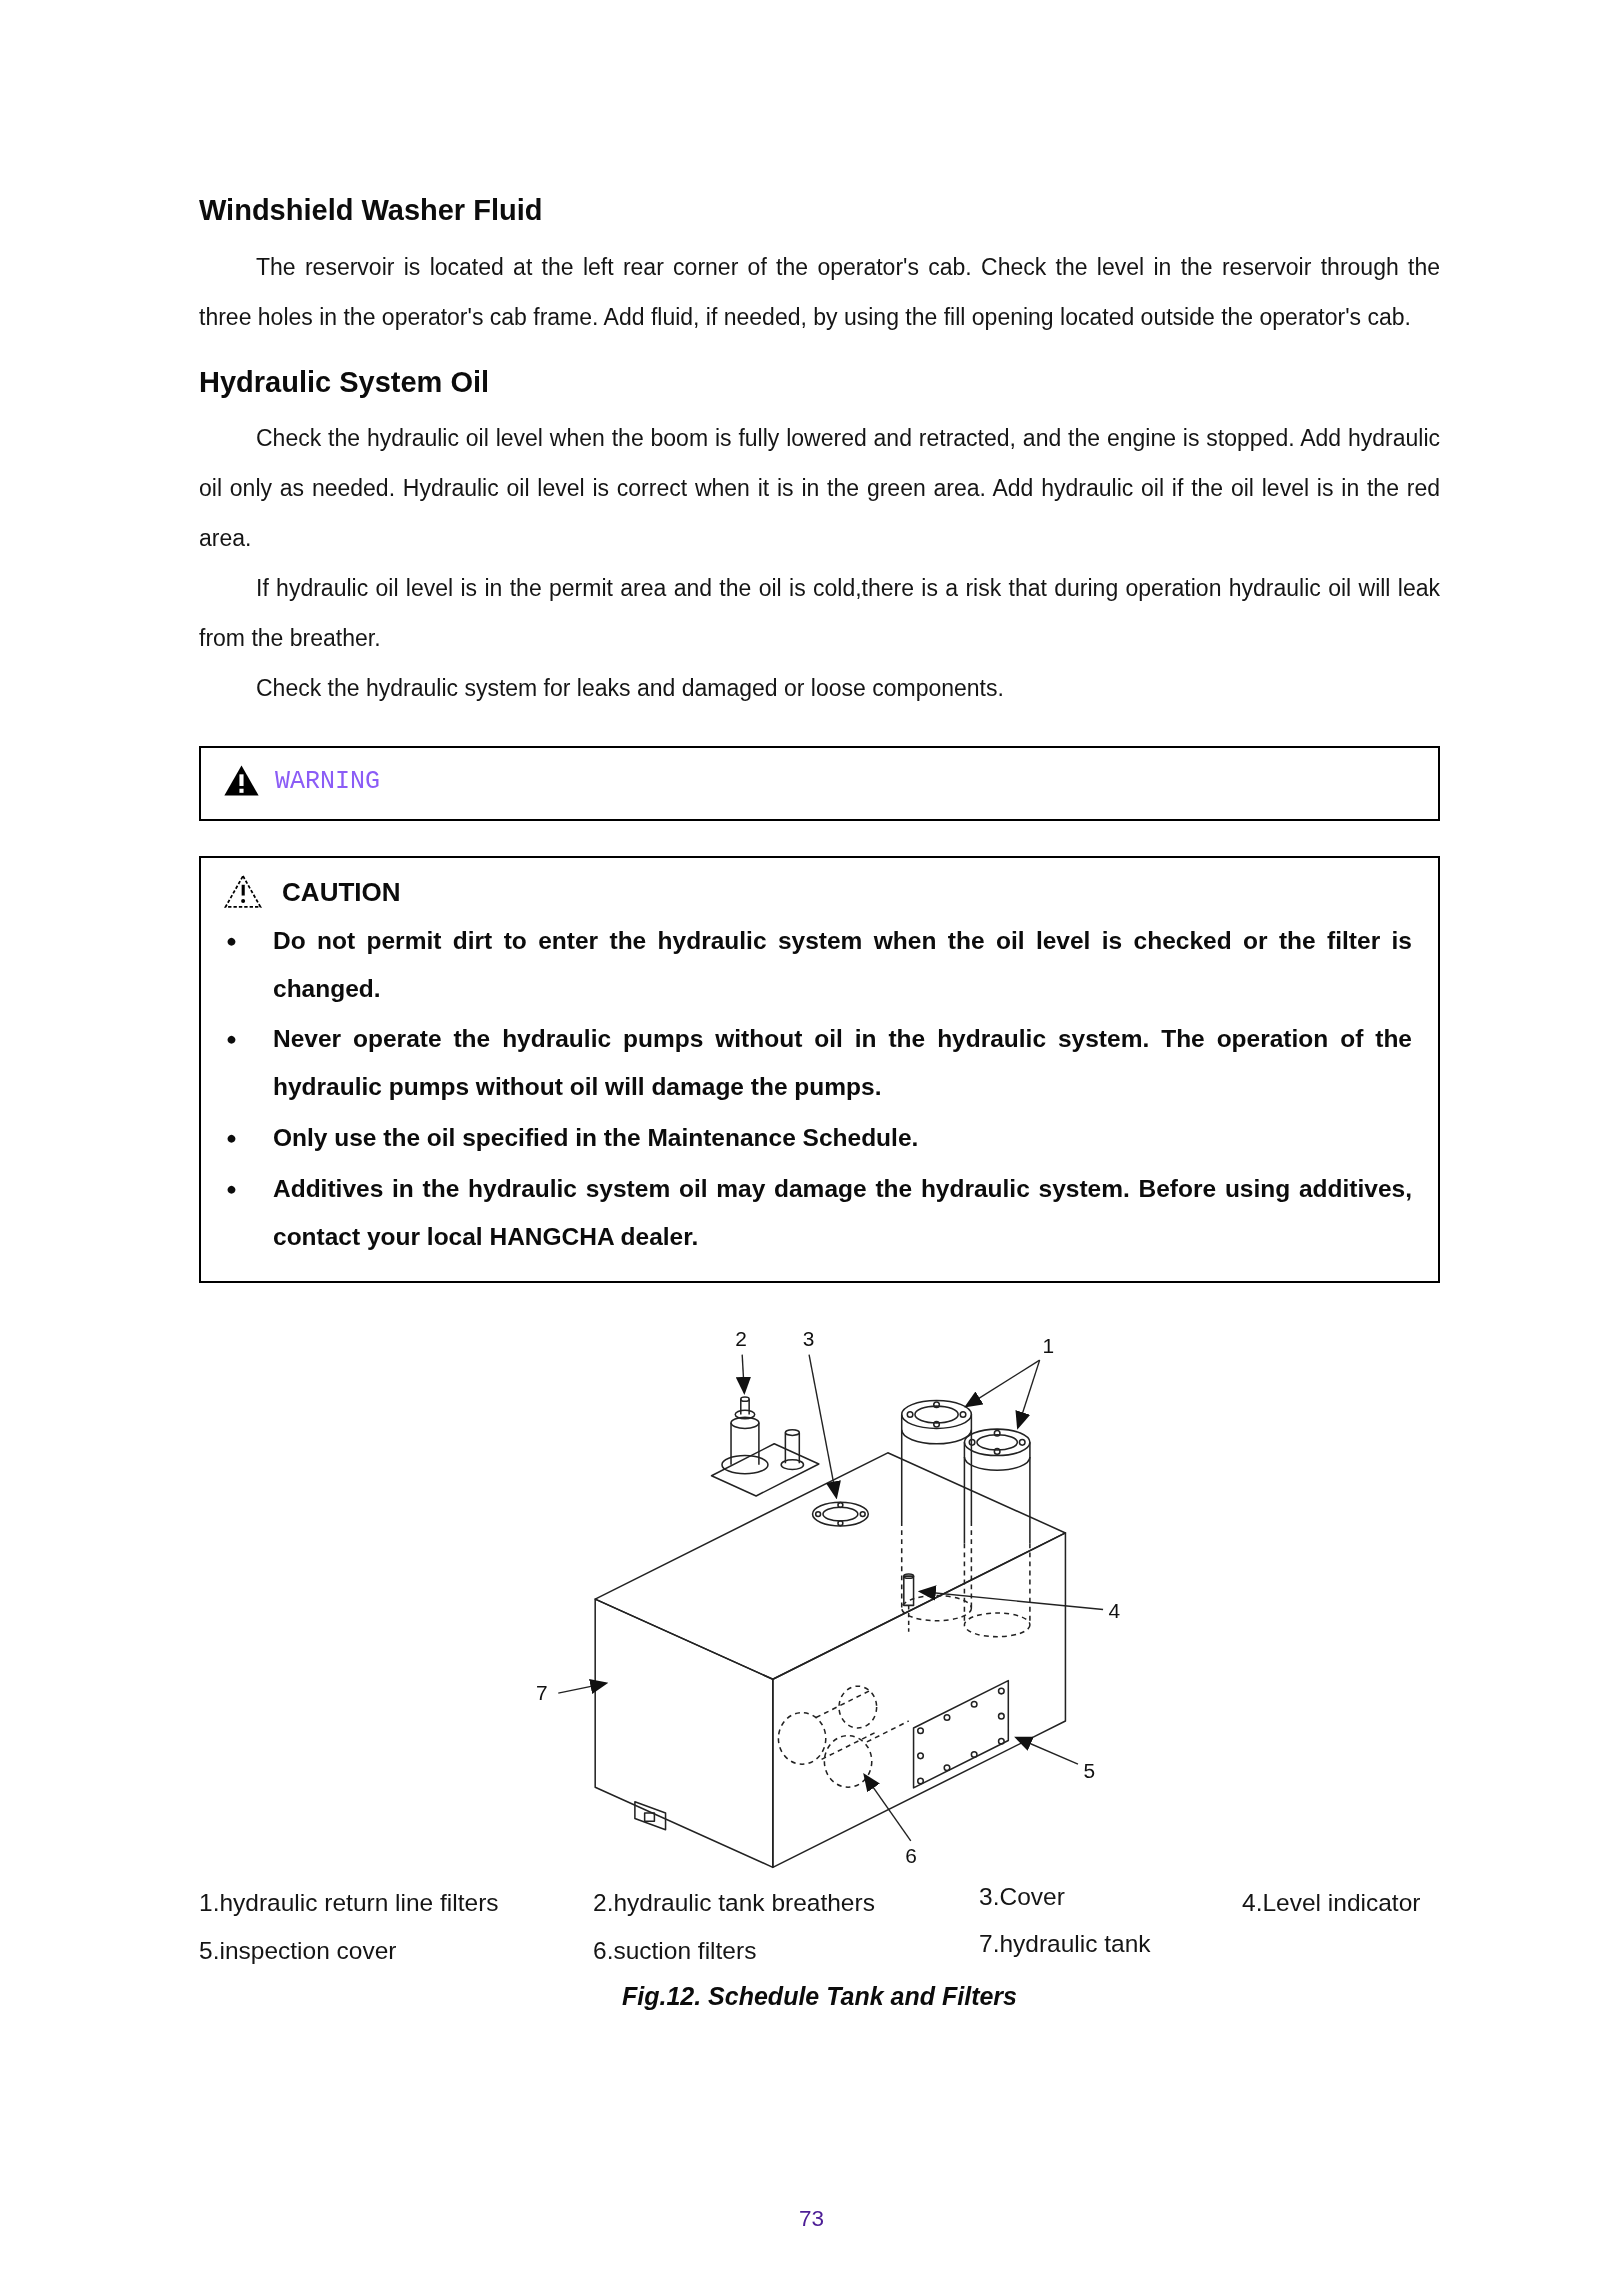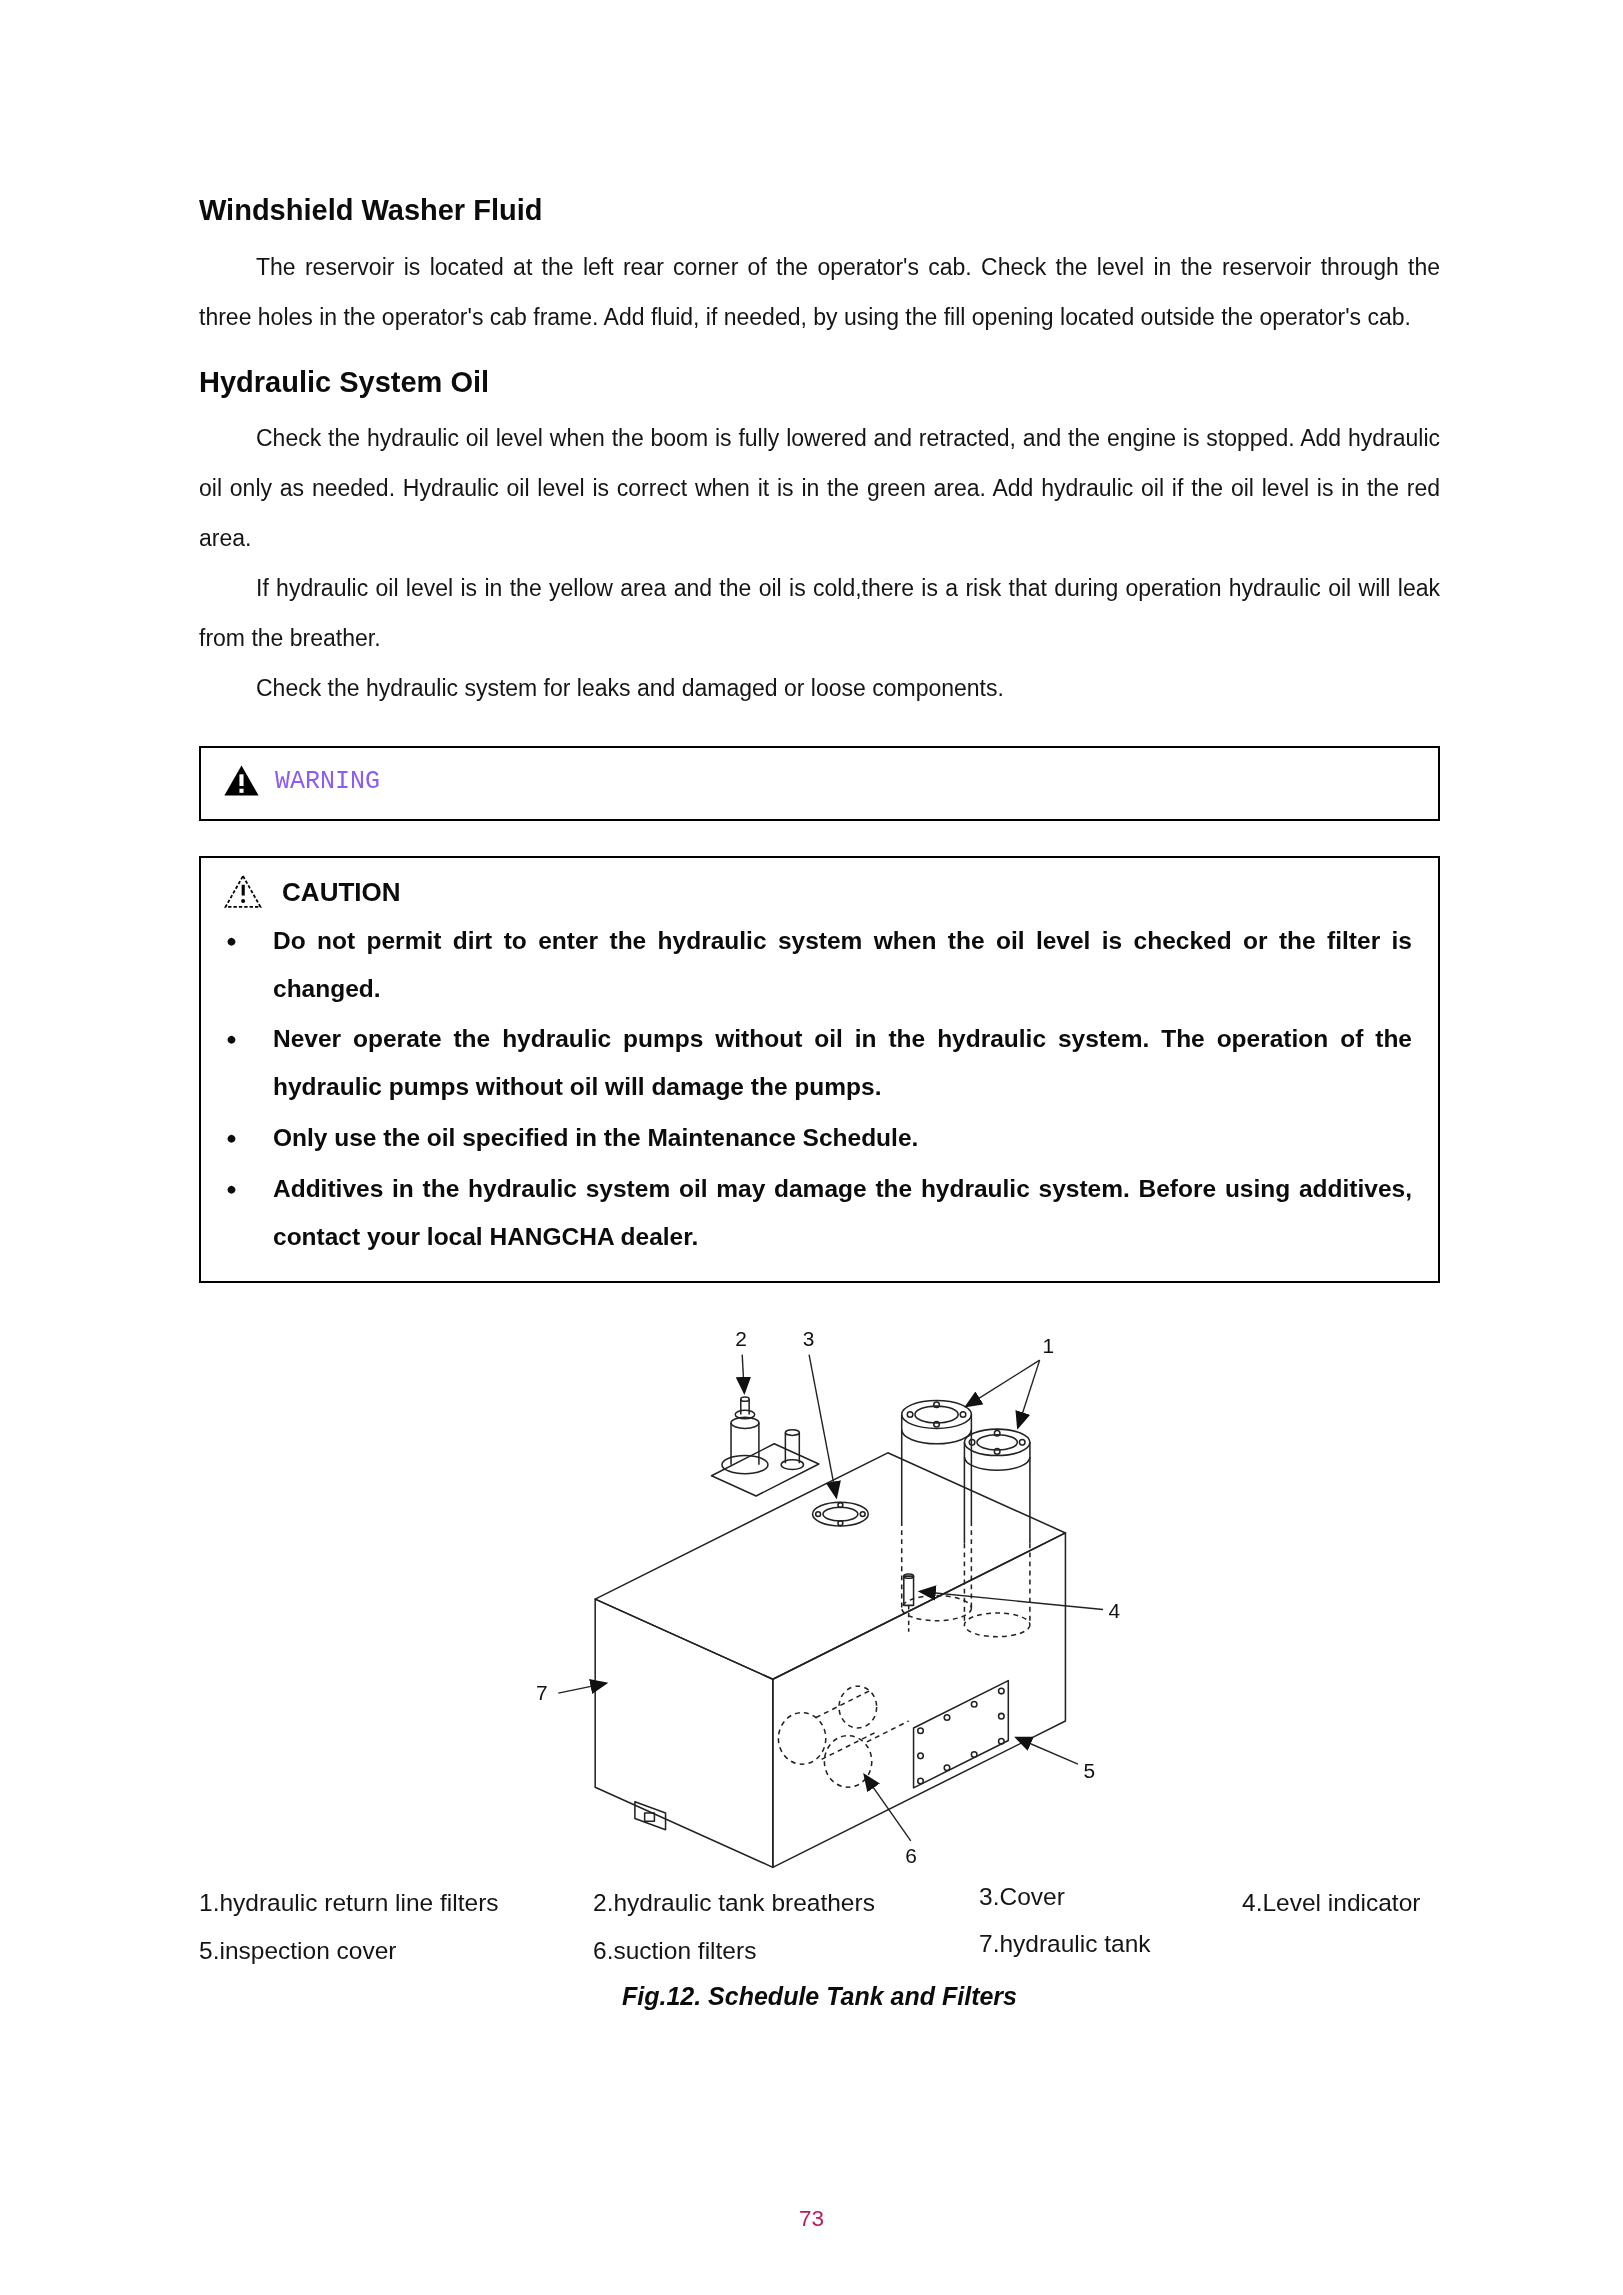--- a/index.html
+++ b/index.html
@@ -45,33 +45,33 @@
 
   .fig-labels {
     display:grid; grid-template-columns:394px 386px 263px 1fr;
     margin-top:5.5px; font-size:24.5px; line-height:45px; color:#151515;
     row-gap:2.7px;
   }
   .fig-labels .raise { position:relative; top:-6.1px; }
 
   .fig-caption { text-align:center; font-size:25px; font-weight:bold; font-style:italic; margin-top:9.5px; color:#0c0c0c; }
 
-  .page-num { position:absolute; bottom:63px; left:0; right:0; text-align:center; font-size:22.5px; color:#be185d; }
+  .page-num { position:absolute; bottom:63px; left:0; right:0; text-align:center; font-size:22.5px; color:#4c1d95; }
 </style>
 </head>
 <body>
 
 <div class="content">
 
   <div class="heading first">Windshield Washer Fluid</div>
   <p class="body-par">The reservoir is located at the left rear corner of the operator's cab. Check the level in the reservoir through the three holes in the operator's cab frame. Add fluid, if needed, by using the fill opening located outside the operator's cab.</p>
 
   <div class="heading second">Hydraulic System Oil</div>
   <p class="body-par">Check the hydraulic oil level when the boom is fully lowered and retracted, and the engine is stopped. Add hydraulic oil only as needed. Hydraulic oil level is correct when it is in the green area. Add hydraulic oil if the oil level is in the red area.</p>
-  <p class="body-par">If hydraulic oil level is in the yellow area and the oil is cold,there is a risk that during operation hydraulic oil will leak from the breather.</p>
+  <p class="body-par">If hydraulic oil level is in the permit area and the oil is cold,there is a risk that during operation hydraulic oil will leak from the breather.</p>
   <p class="body-par">Check the hydraulic system for leaks and damaged or loose components.</p>
 
   <div class="box warning">
     <div class="box-title">
       <span>
         <svg width="37" height="33" viewBox="0 0 54 48">
           <polygon points="27,2 52,46 2,46" fill="#000"></polygon>
           <rect x="24" y="15" width="6" height="17" fill="#fff"></rect>
           <rect x="24" y="36" width="6" height="6" fill="#fff"></rect>
         </svg>

